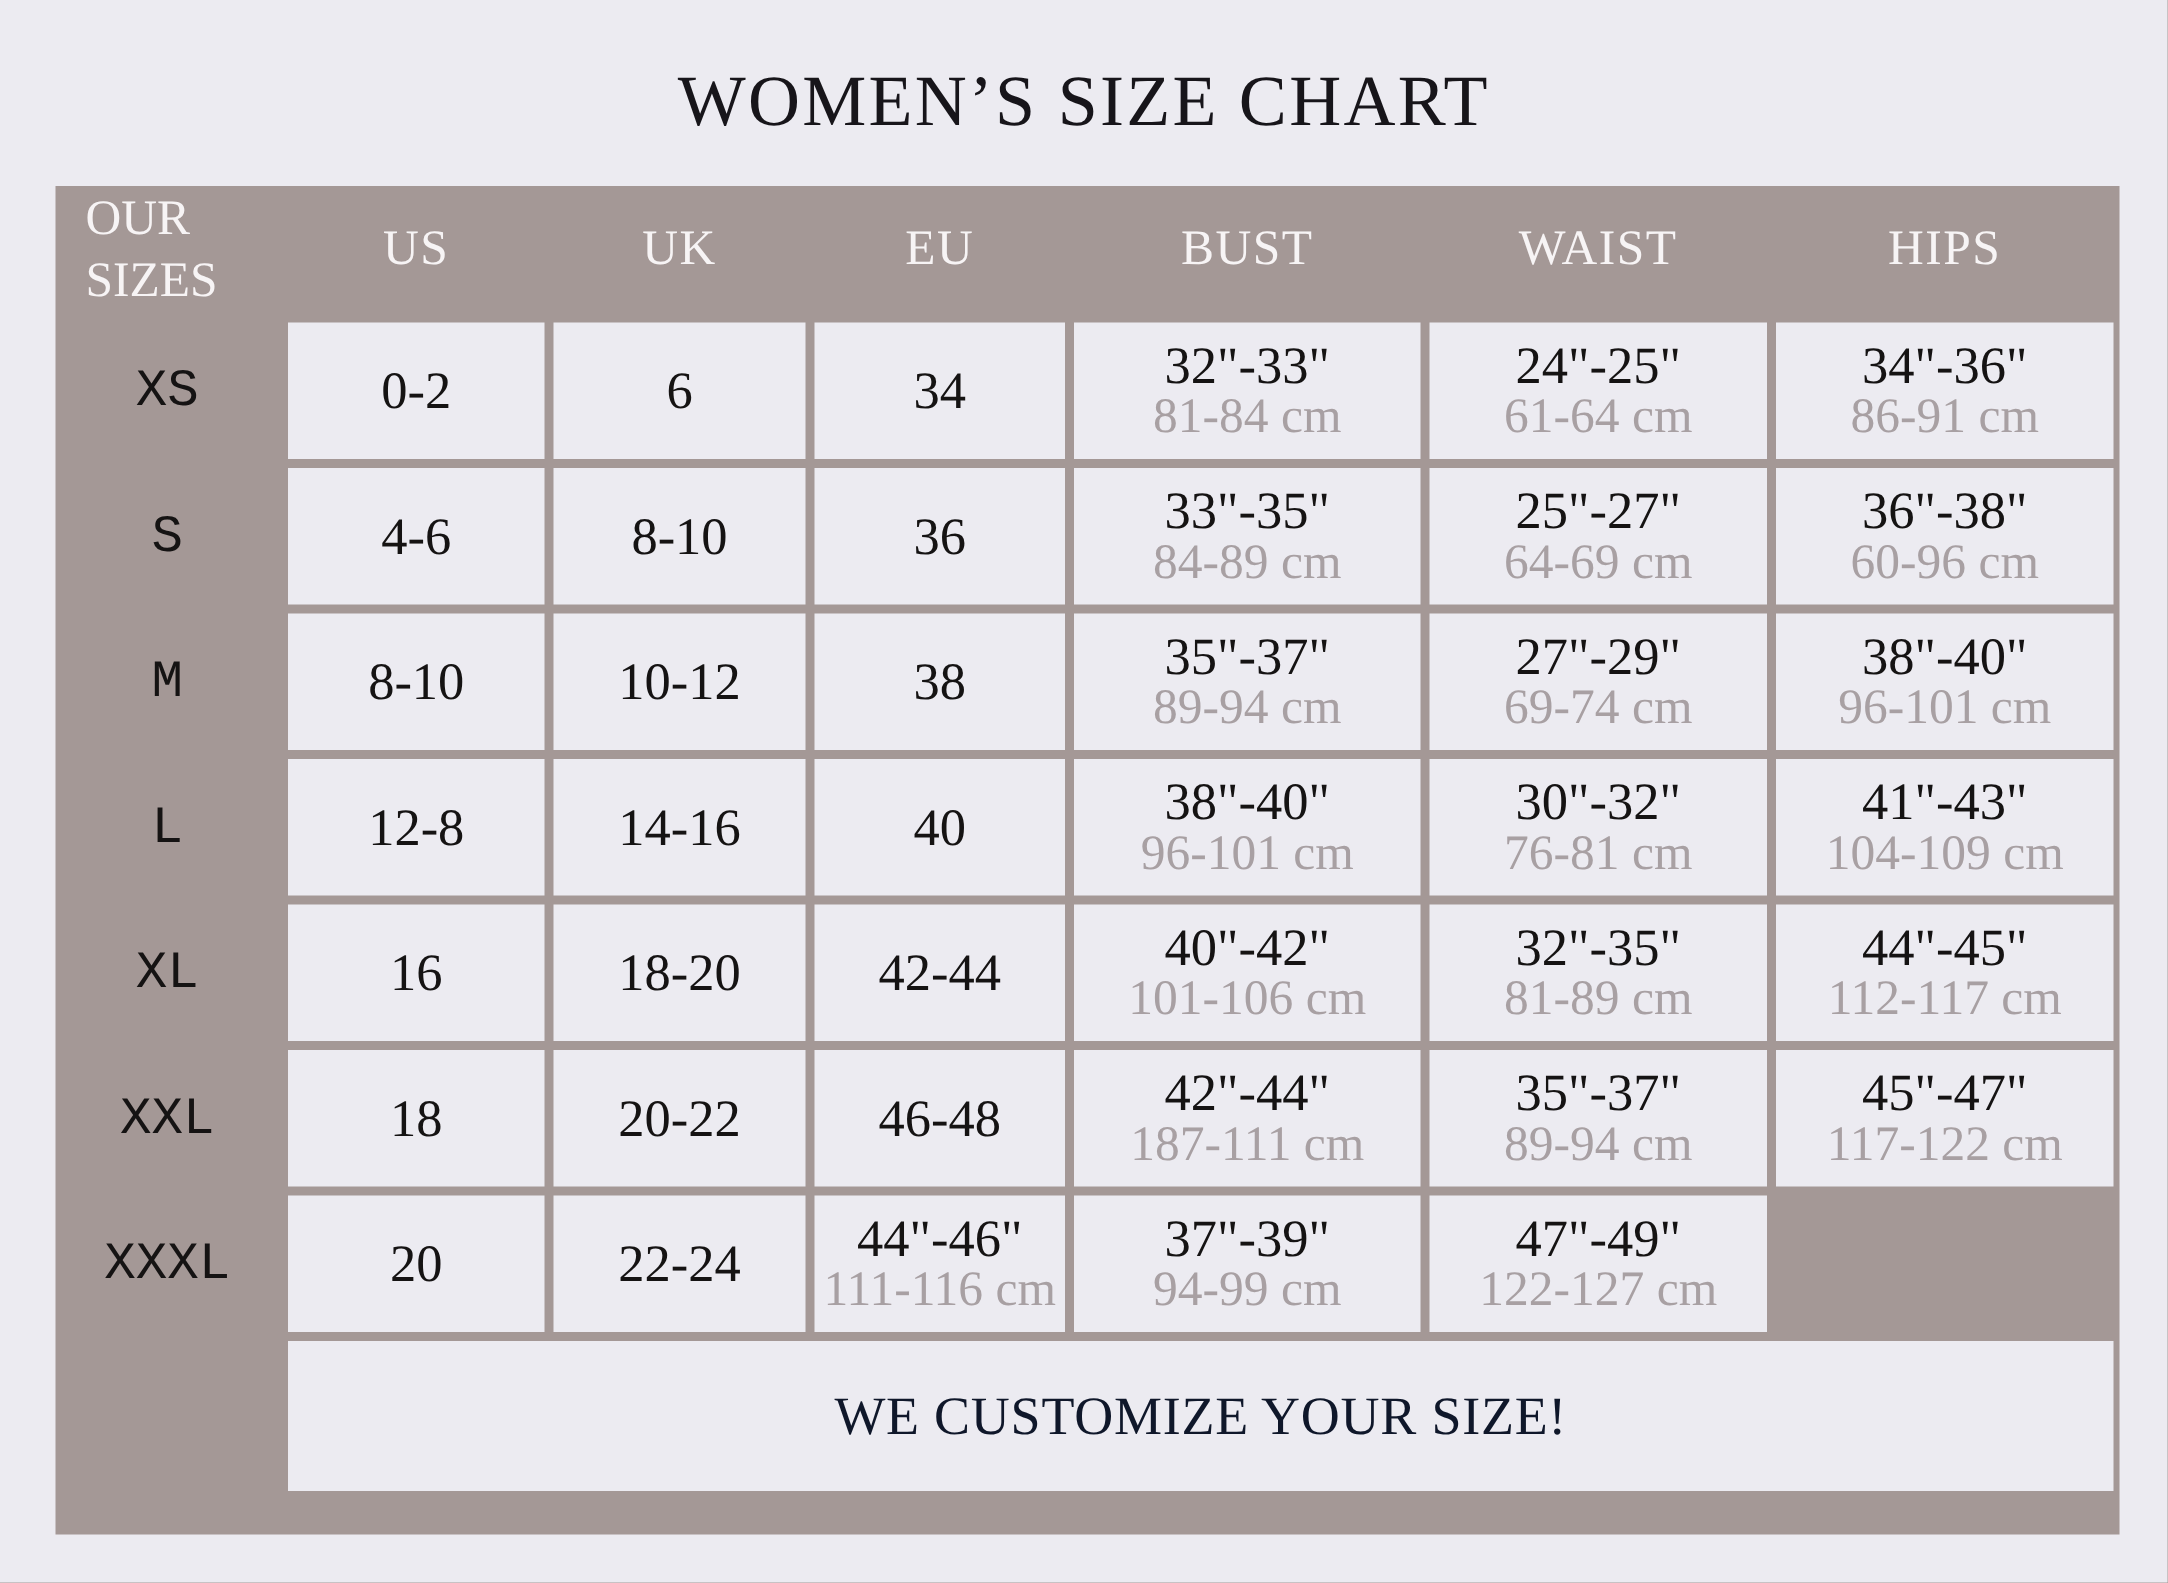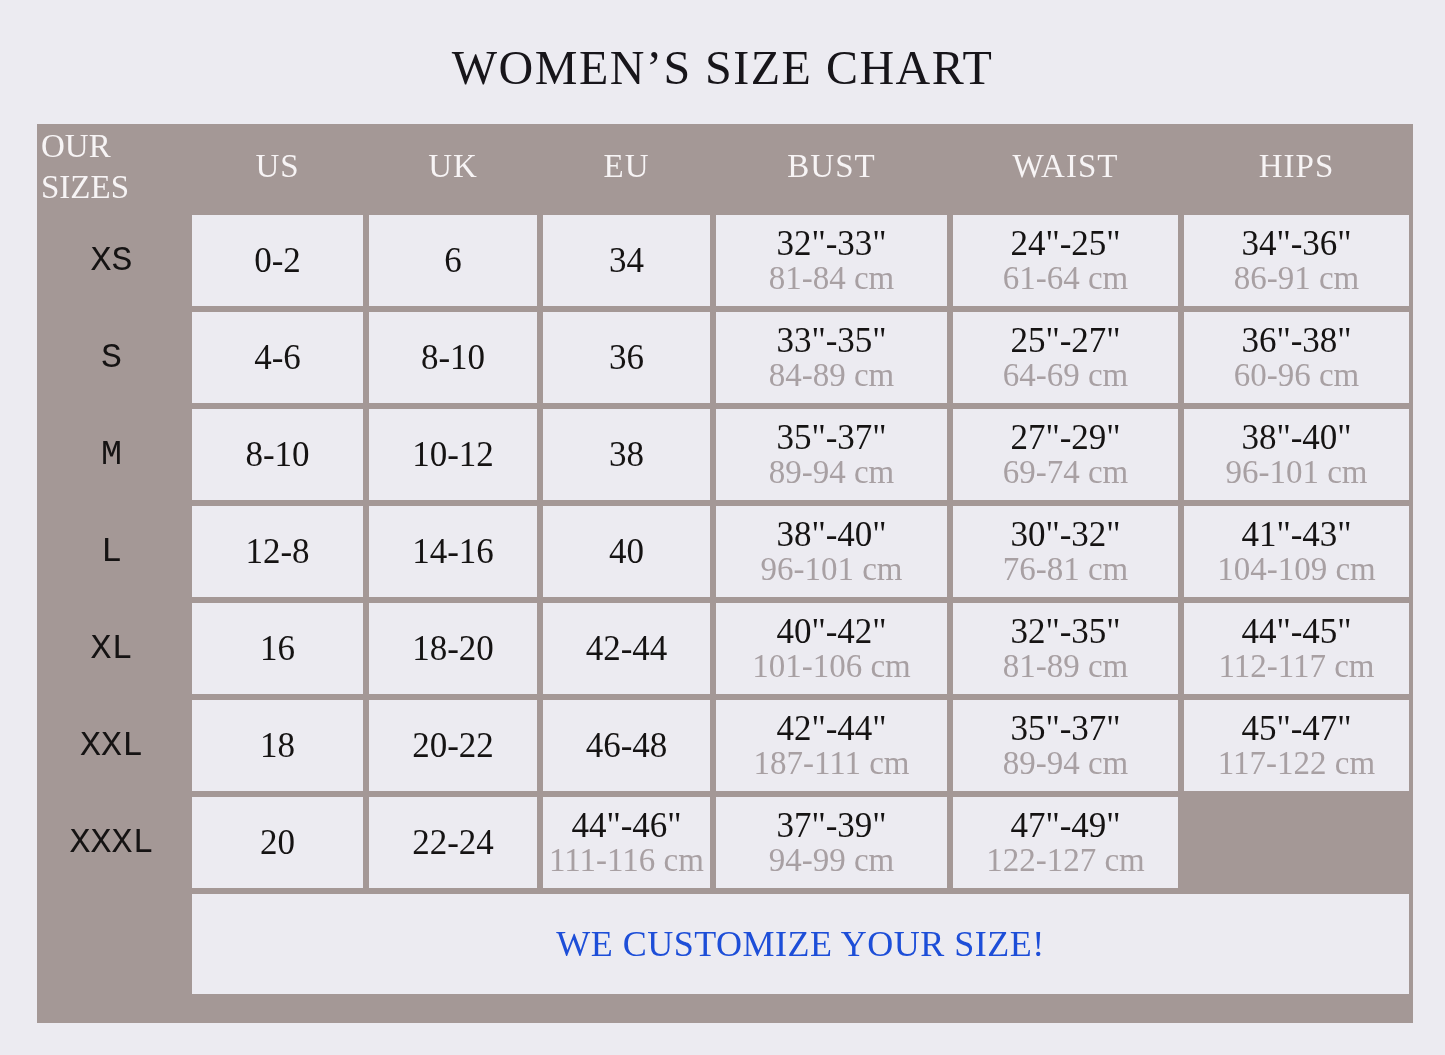--- a/index.html
+++ b/index.html
@@ -47,21 +47,21 @@
     color: #F7F4F5;
     font-size: 33px;
     letter-spacing: 1px;
   }
   .corner {
     display: flex;
     align-items: center;
     color: #F7F4F5;
     font-size: 33px;
     line-height: 1.22;
-    padding-left: 4px;
+    padding-left: 20px;
     box-sizing: border-box;
   }
   .rlabel {
     display: flex;
     align-items: center;
     justify-content: center;
     color: #151313;
     font-size: 35px;
     font-family: Liberation Mono, monospace;
   }
@@ -83,21 +83,21 @@
     line-height: 1.0;
     margin-top: 1px;
     color: #A8A0A3;
   }
   .footer-cell {
     grid-column: 2 / 8;
     background: #ECEBF1;
     display: flex;
     align-items: center;
     justify-content: center;
-    color: #1d4ed8;
+    color: #0f172a;
     font-size: 36px;
     letter-spacing: 0.5px;
   }
 </style>
 </head>
 <body>
 
 <div class="page-title">WOMEN’S SIZE CHART</div>
 
 <div class="panel">

